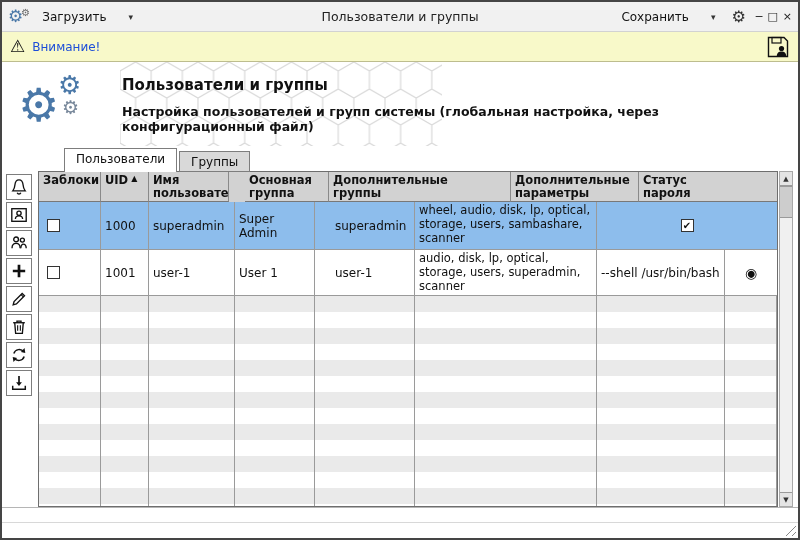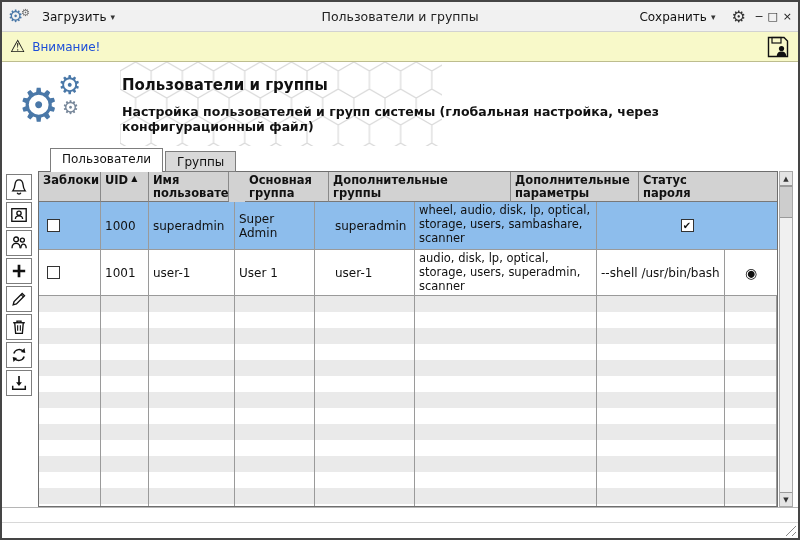--- a/index.html
+++ b/index.html
@@ -9,21 +9,21 @@
   .window { position:absolute; left:0; top:0; width:800px; height:540px;
             border:2px solid #454545; background:#fff; overflow:hidden; }
 
   
   .titlebar { position:absolute; left:0; top:0; right:0; height:30px; background:#f1f1f1;
               border-bottom:1px solid #d2d2d2; display:flex; align-items:center; padding:0 6px; }
   .tb-left { display:flex; align-items:center; gap:6px; }
   .logo-gears { display:inline-flex; align-items:flex-start; line-height:1; }
   .logo-gears .g1 { font-size:17px; color:#4a78a8; }
   .logo-gears .g2 { font-size:10px; color:#6b6b6b; margin-left:-2px; }
-  .menu-btn { display:inline-flex; align-items:center; gap:4px; padding:3px 6px; cursor:default;text-align:right; }
+  .menu-btn { display:inline-flex; align-items:center; gap:22px; padding:3px 6px; cursor:default;text-align:right; }
   .menu-btn .arrow { font-size:9px; color:#333; }
   .tb-title { position:absolute; left:50%; transform:translateX(-50%); font-size:12.5px; color:#222; }
   .tb-right { margin-left:auto; display:flex; align-items:center; gap:10px; }
   .tb-gear { font-size:16px; color:#333; line-height:1; }
   .win-controls { display:flex; align-items:flex-start; gap:5px; font-size:11px; color:#222; }
   .win-controls span { display:inline-block; line-height:14px; }
 
   
   .warnbar { position:absolute; left:0; top:30px; right:0; height:30px; background:#f8f9c9;
              border-bottom:1px solid #bdbd8e; display:flex; align-items:center; padding:0 8px; }
@@ -36,21 +36,21 @@
   .hexwrap { position:absolute; left:118px; top:0; width:322px; height:84px; z-index:0; }
   .big-gears { position:absolute; left:16px; top:10px; width:95px; height:66px; z-index:1; line-height:1; }
   .big-gears .bg1 { position:absolute; left:0; top:10px; font-size:46px; color:#4a78a8; }
   .big-gears .bg2 { position:absolute; left:40px; top:0; font-size:26px; color:#4a78a8; }
   .big-gears .bg3 { position:absolute; left:44px; top:26px; font-size:19px; color:#77879a; }
   .ph-text { position:absolute; left:120px; top:14px; z-index:1; width:660px; }
   .ph-title { font-size:15px; font-weight:bold; margin-bottom:10px; }
   .ph-sub { font-size:12.5px; font-weight:bold; }
 
   
-  .tabs { position:absolute; left:48px; top:146px; display:flex; align-items:flex-end; z-index:3; }
+  .tabs { position:absolute; left:62px; top:146px; display:flex; align-items:flex-end; z-index:3; }
   .tab { padding:3px 11px 4px; font-size:12px; border:1px solid #7d7d7d; cursor:default; }
   .tab.active { background:#fff; border-bottom:none; height:24px; position:relative; z-index:4; }
   .tab.inactive { background:#d9d9d9; height:21px; margin-left:2px; }
 
   
   .side-toolbar { position:absolute; left:4px; top:172px; width:28px; display:flex; flex-direction:column; gap:2px; z-index:2; }
   .tool-btn { width:26px; height:26px; border:1px solid #7d7d7d; background:#fff; display:flex;
               align-items:center; justify-content:center; cursor:default; }
   .tool-btn svg { display:block; }
 

